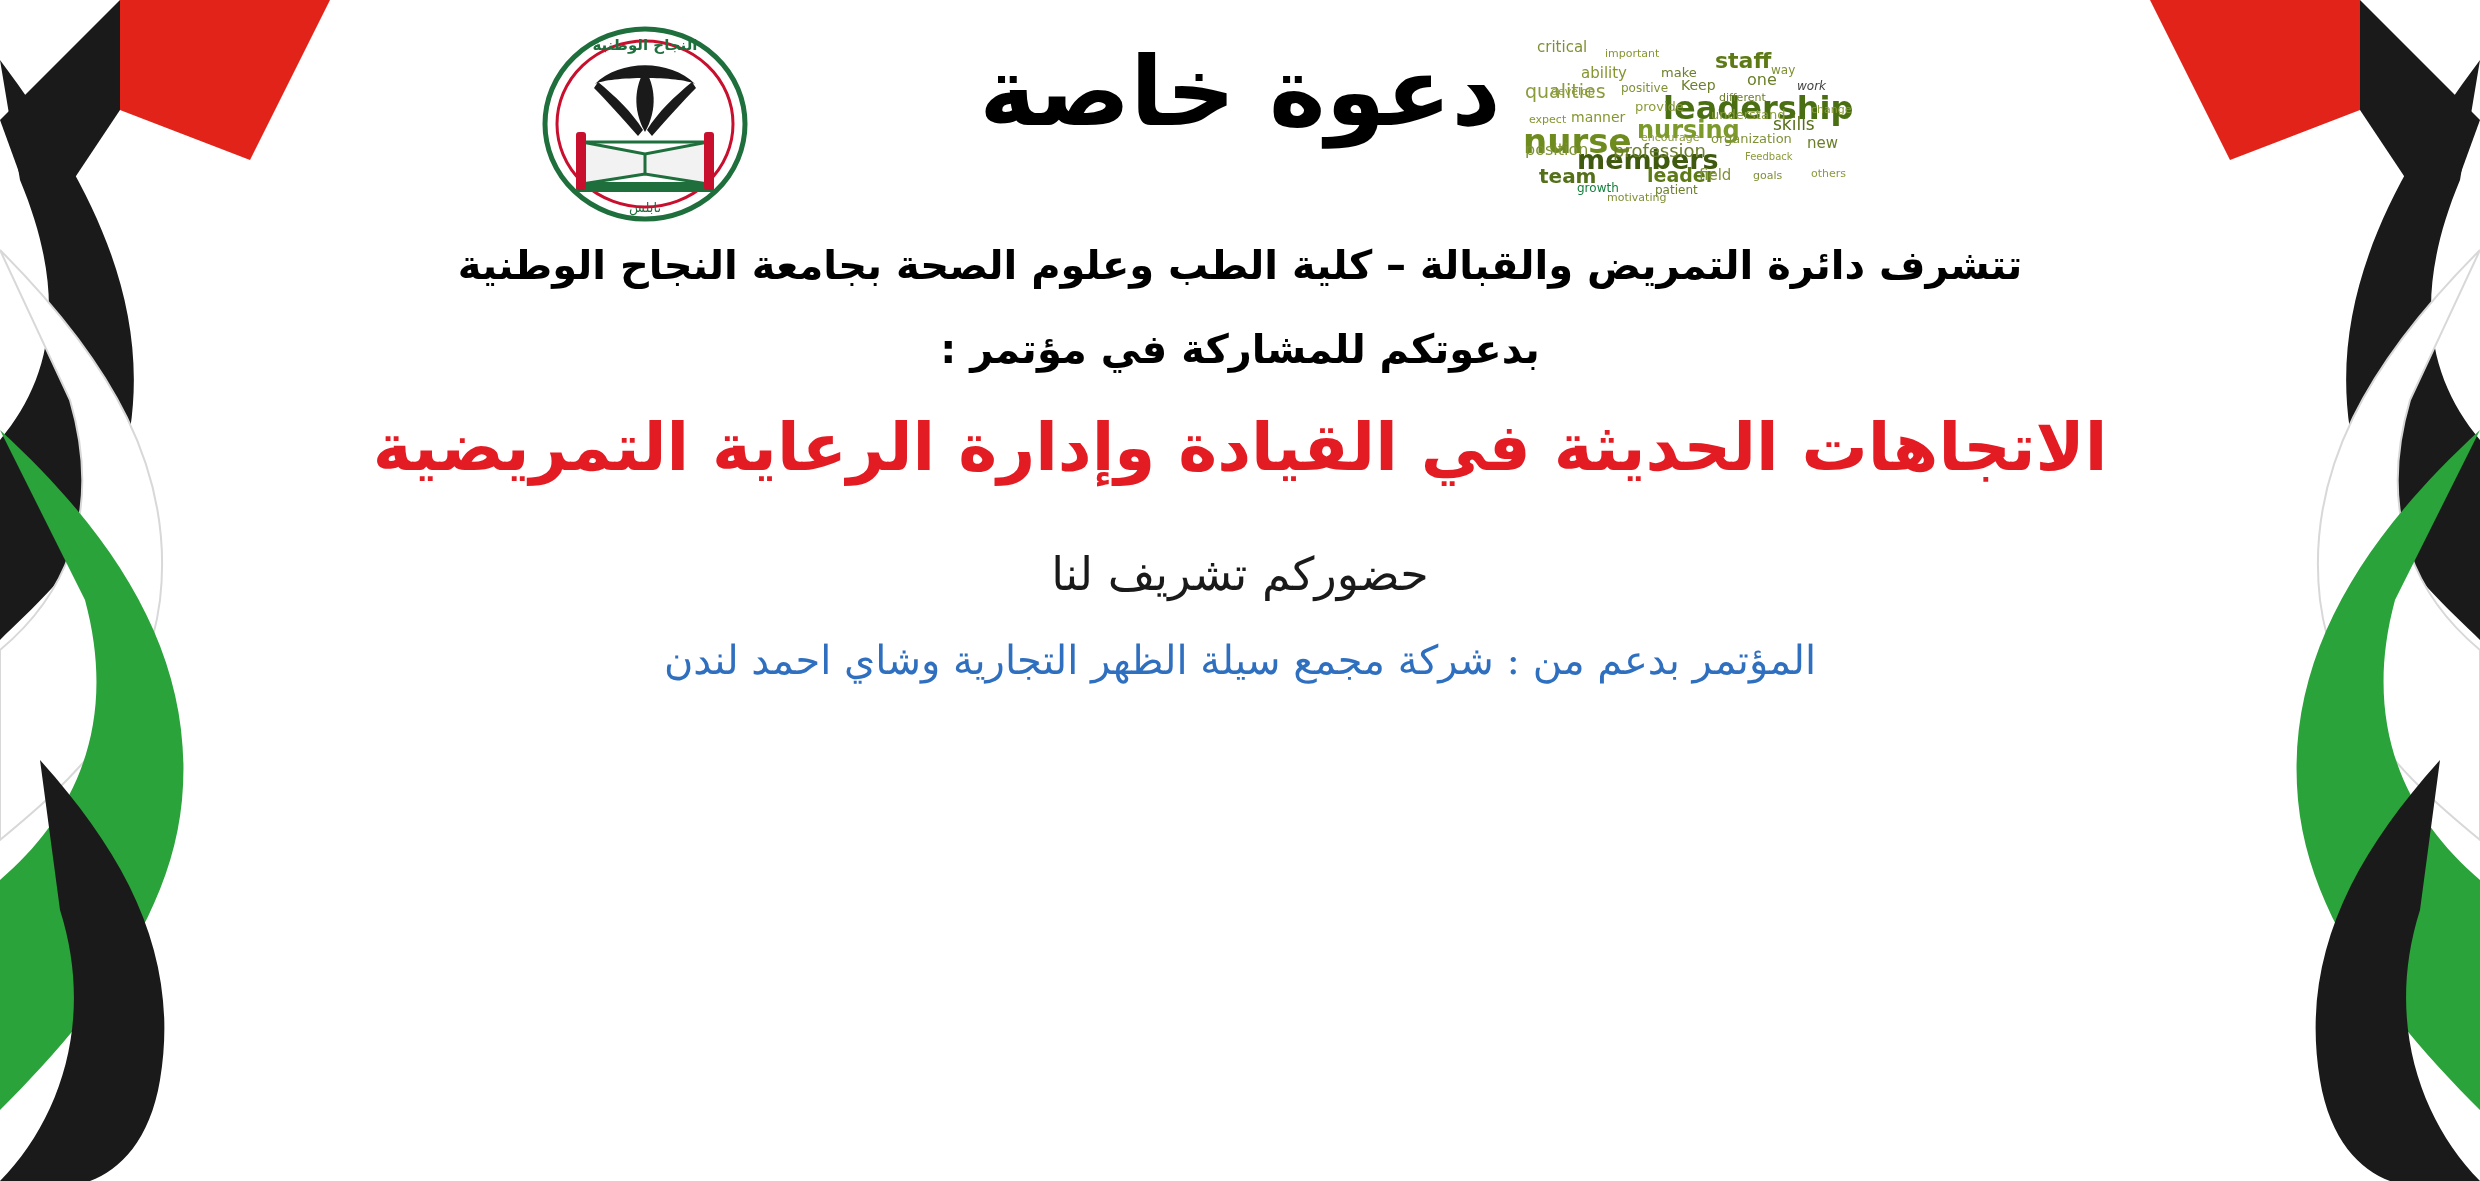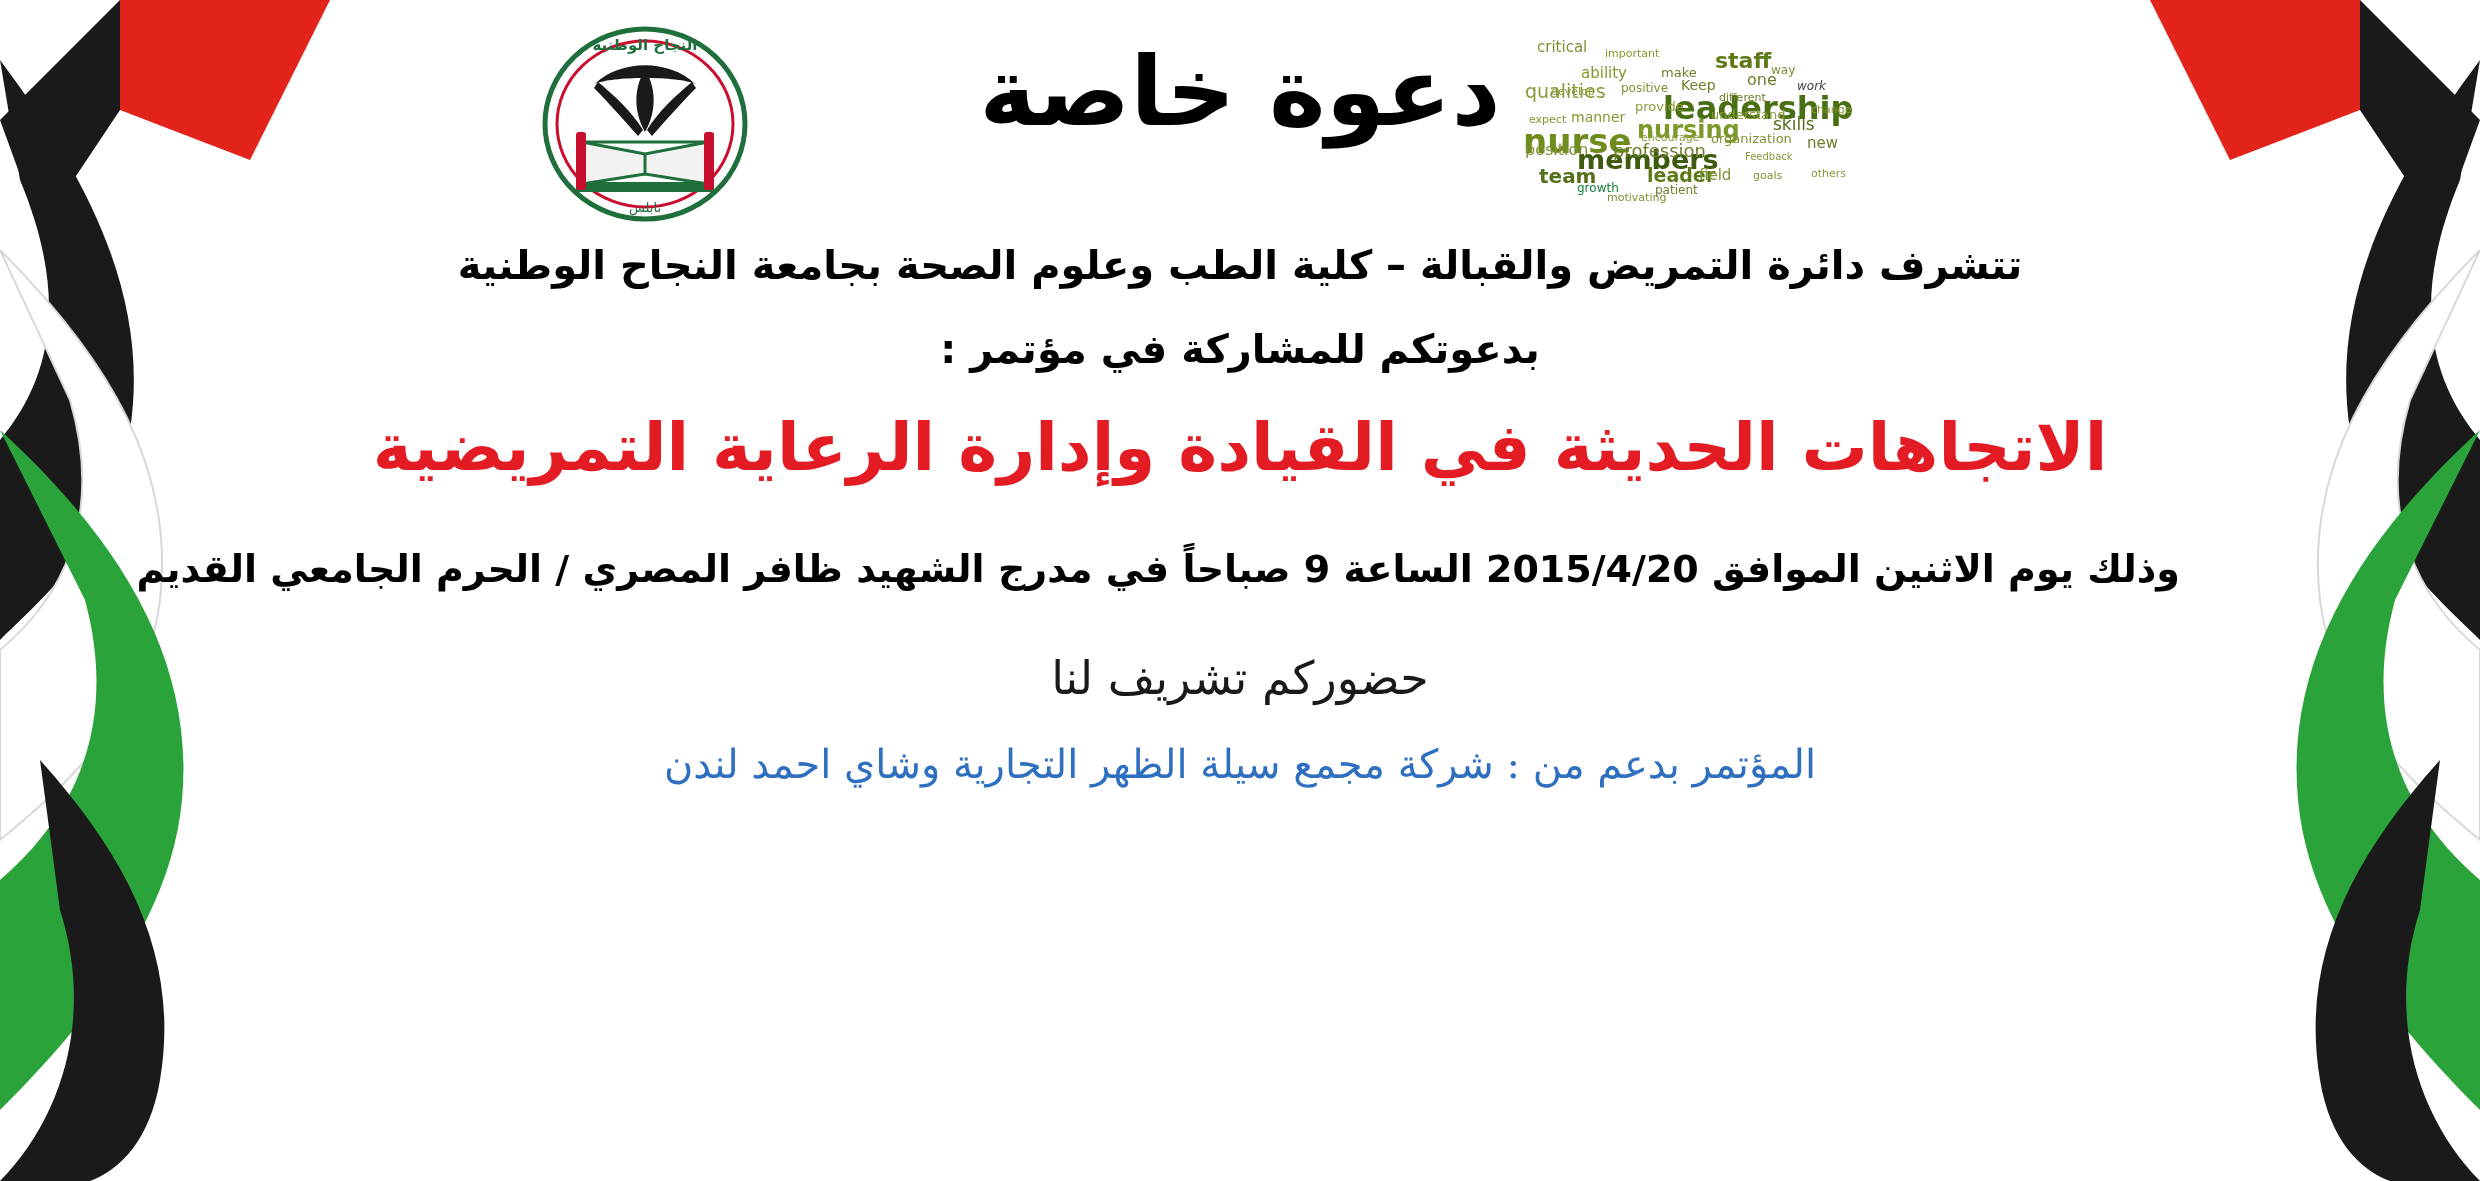--- a/index.html
+++ b/index.html
@@ -216,16 +216,15 @@
       <span class="wc-word" style="left: 238px; top: 150px; font-size: 11px; color: rgb(127, 145, 54); font-weight: normal;">goals</span>
       <span class="wc-word" style="left: 90px; top: 28px; font-size: 11px; color: rgb(134, 150, 47); font-weight: normal;">important</span>
       <span class="wc-word" style="left: 296px; top: 148px; font-size: 11px; color: rgb(138, 155, 58); font-weight: normal;">others</span>
     </div>
 </div>
 
 <div class="content">
   <p class="line-host">تتشرف دائرة التمريض والقبالة – كلية الطب وعلوم الصحة بجامعة النجاح الوطنية</p>
   <p class="line-invite">بدعوتكم للمشاركة في مؤتمر :</p>
   <h1 class="conf-title">الاتجاهات الحديثة في القيادة وإدارة الرعاية التمريضية</h1>
-  <p class="line-when">وذلك يوم الاثنين الموافق 2015/4/20 الساعة 9 صباحاً في مدرج الشهيد ظافر المصري / الحرم الجامعي القديم</p>
   <p class="line-welcome">حضوركم تشريف لنا</p>
   <p class="line-sponsor">المؤتمر بدعم من : شركة مجمع سيلة الظهر التجارية وشاي احمد لندن</p>
 </div>
 
 </body></html>

